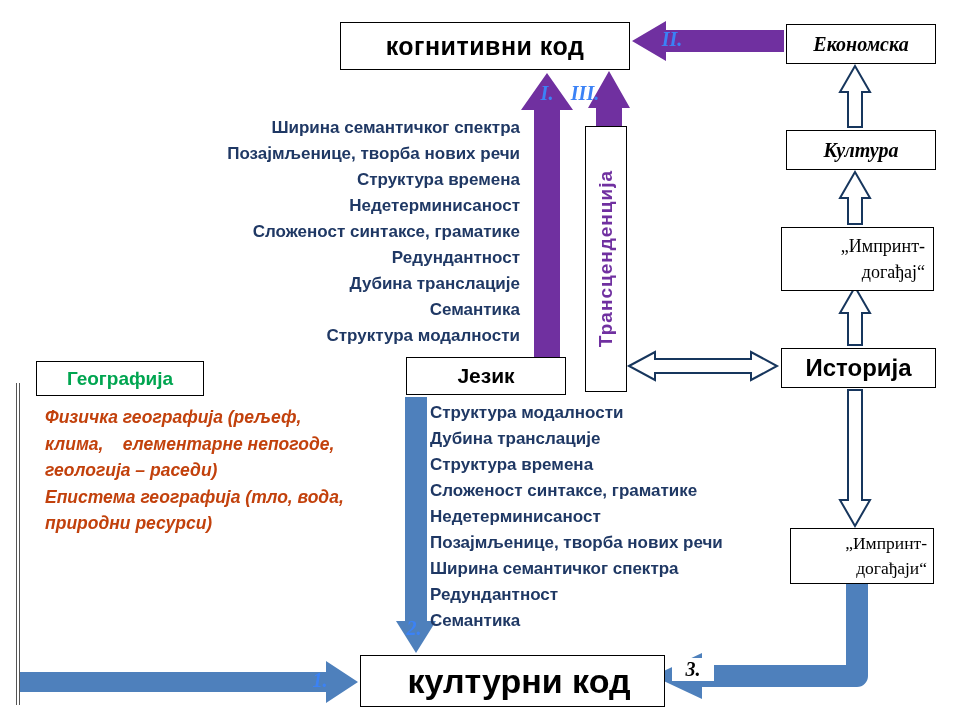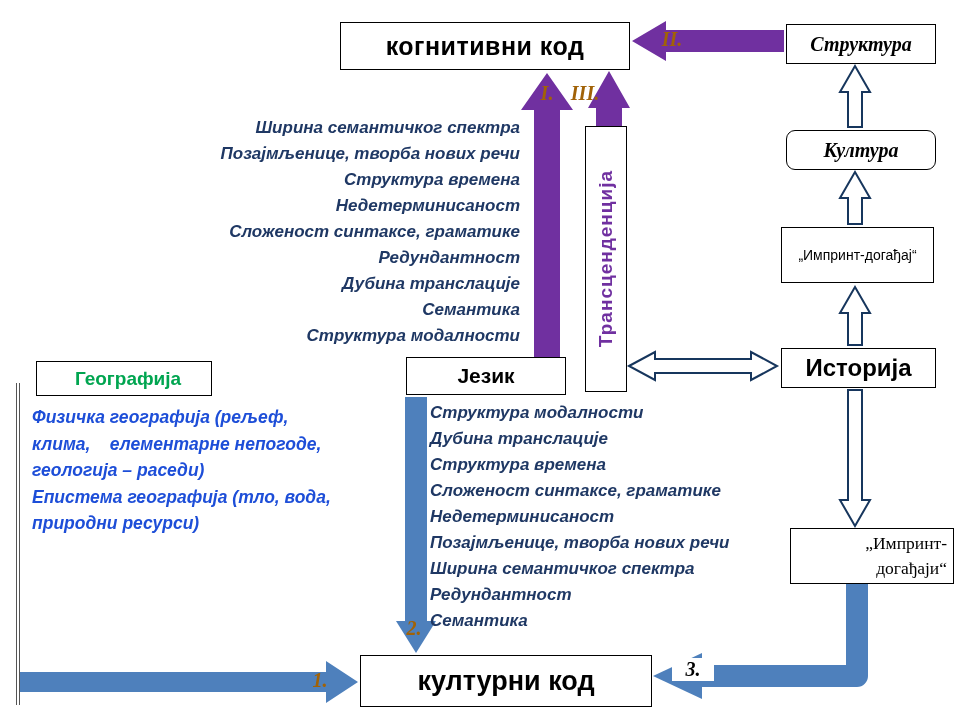--- a/index.html
+++ b/index.html
@@ -6,48 +6,48 @@
   .canvas{position:relative;width:960px;height:720px;background:#fff;overflow:hidden;
           font-family:"Liberation Sans","DejaVu Sans",sans-serif;}
   svg.arrows{position:absolute;left:0;top:0;z-index:1;}
 
   .box{position:absolute;background:#fff;border:1.5px solid #000;z-index:2;
        display:flex;align-items:center;justify-content:center;text-align:right;color:#000;}
   .b-cognitive{left:340px;top:22px;width:288px;height:46px;font-size:25px;font-weight:bold;letter-spacing:.5px;}
   .b-episteme{left:786px;top:24px;width:148px;height:38px;font-size:20px;font-weight:bold;font-style:italic;
               font-family:"Liberation Serif","DejaVu Serif",serif;}
   .b-culture{left:786px;top:130px;width:148px;height:38px;font-size:20px;font-weight:bold;font-style:italic;
-              font-family:"Liberation Serif","DejaVu Serif",serif;border-radius:9px;}
-  .b-imprint1{left:781px;top:227px;width:153px;height:56px;font-size:14px;line-height:1.45;
-              font-family:Liberation Sans, sans-serif;padding:0 8px;box-sizing:border-box;}
+              font-family:"Liberation Serif","DejaVu Serif",serif;}
+  .b-imprint1{left:781px;top:227px;width:153px;height:64px;font-size:18px;line-height:1.45;
+              font-family:Liberation Serif, serif;padding:0 8px;box-sizing:border-box;}
   .b-history{left:781px;top:348px;width:153px;height:38px;font-size:24px;font-weight:bold;}
-  .b-imprint2{left:790px;top:528px;width:164px;height:56px;font-size:17.5px;line-height:1.45;
+  .b-imprint2{left:790px;top:528px;width:144px;height:56px;font-size:17.5px;line-height:1.45;
               font-family:"Liberation Serif","DejaVu Serif",serif;padding:0 6px;box-sizing:border-box;}
   .b-language{left:406px;top:357px;width:158px;height:36px;font-size:21px;font-weight:bold;}
-  .b-geography{left:36px;top:361px;width:166px;height:33px;font-size:19px;font-weight:bold;color:#00A550;padding-left:8px;}
-  .b-cultural{left:360px;top:655px;width:290px;height:50px;font-size:27px;font-weight:bold;}
+  .b-geography{left:36px;top:361px;width:166px;height:33px;font-size:19px;font-weight:bold;color:#00A550;}
+  .b-cultural{left:360px;top:655px;width:290px;height:50px;font-size:34px;font-weight:bold;padding-left:13px;}
   .b-transcend{left:585px;top:126px;width:40px;height:264px;}
   .v-text{writing-mode:vertical-rl;transform:rotate(180deg);font-size:19px;font-weight:bold;color:#7030A0;
           letter-spacing:1px;white-space:nowrap;}
 
-  .arrow-label{position:absolute;z-index:3;color:#a16207;font-weight:bold;font-style:italic;font-size:20px;
+  .arrow-label{position:absolute;z-index:3;color:#3b82f6;font-weight:bold;font-style:italic;font-size:20px;
                font-family:"Liberation Serif","DejaVu Serif",serif;text-align:center;}
   .al-1{left:298px;top:669px;width:44px;}
   .al-2{left:392px;top:617px;width:44px;}
   .al-3{left:672px;top:658px;width:38px;color:#000;background:#fff;padding:0 2px;}
   .al-i{left:525px;top:82px;width:44px;}
   .al-ii{left:650px;top:28px;width:44px;}
   .al-iii{left:561px;top:82px;width:48px;}
 
-  .feature-list{position:absolute;z-index:2;color:#1F3864;font-style:italic;font-weight:600;
+  .feature-list{position:absolute;z-index:2;color:#1F3864;font-weight:600;
                 font-size:17px;line-height:26px;}
   .fl-upper{left:185px;top:115px;width:335px;text-align:right;}
   .fl-lower{left:430px;top:400px;width:335px;text-align:left;}
 
-  .geo-notes{position:absolute;left:32px;top:404px;width:332px;z-index:2;color:#1d4ed8;
+  .geo-notes{position:absolute;left:45px;top:404px;width:332px;z-index:2;color:#c2410c;
              font-style:italic;font-weight:bold;font-size:17.5px;line-height:26.5px;}
   .geo-notes .item{margin:0;}
 
   .double-line{position:absolute;left:16px;top:383px;height:322px;width:0;
                border-left:4px double #555;z-index:0;}
 </style>
 </head>
 <body>
 
 <div class="canvas">
@@ -66,21 +66,21 @@
     <polygon points="653,676 702,653 702,699" fill="#4E80BC"></polygon>
 
     <polygon points="855,66 870,92 862,92 862,127 848,127 848,92 840,92" fill="#fff" stroke="#17365D" stroke-width="2"></polygon>
     <polygon points="855,172 870,198 862,198 862,224 848,224 848,198 840,198" fill="#fff" stroke="#17365D" stroke-width="2"></polygon>
     <polygon points="855,287 870,313 862,313 862,345 848,345 848,313 840,313" fill="#fff" stroke="#17365D" stroke-width="2"></polygon>
     <polygon points="855,526 840,500 848,500 848,390 862,390 862,500 870,500" fill="#fff" stroke="#17365D" stroke-width="2"></polygon>
     <polygon points="629,366 655,352 655,359 751,359 751,352 777,366 751,380 751,373 655,373 655,380" fill="#fff" stroke="#17365D" stroke-width="2"></polygon>
   </svg>
 
   <div class="box b-cognitive">когнитивни код</div>
-  <div class="box b-episteme">Структура</div>
+  <div class="box b-episteme">Економска</div>
   <div class="box b-culture">Култура</div>
   <div class="box b-imprint1">„Импринт-догађај“</div>
   <div class="box b-history">Историја</div>
   <div class="box b-imprint2">„Импринт-догађаји“</div>
   <div class="box b-language">Језик</div>
   <div class="box b-geography">Географија</div>
   <div class="box b-cultural">културни код</div>
   <div class="box b-transcend">
     <span class="v-text">Трансценденција</span>
   </div>

